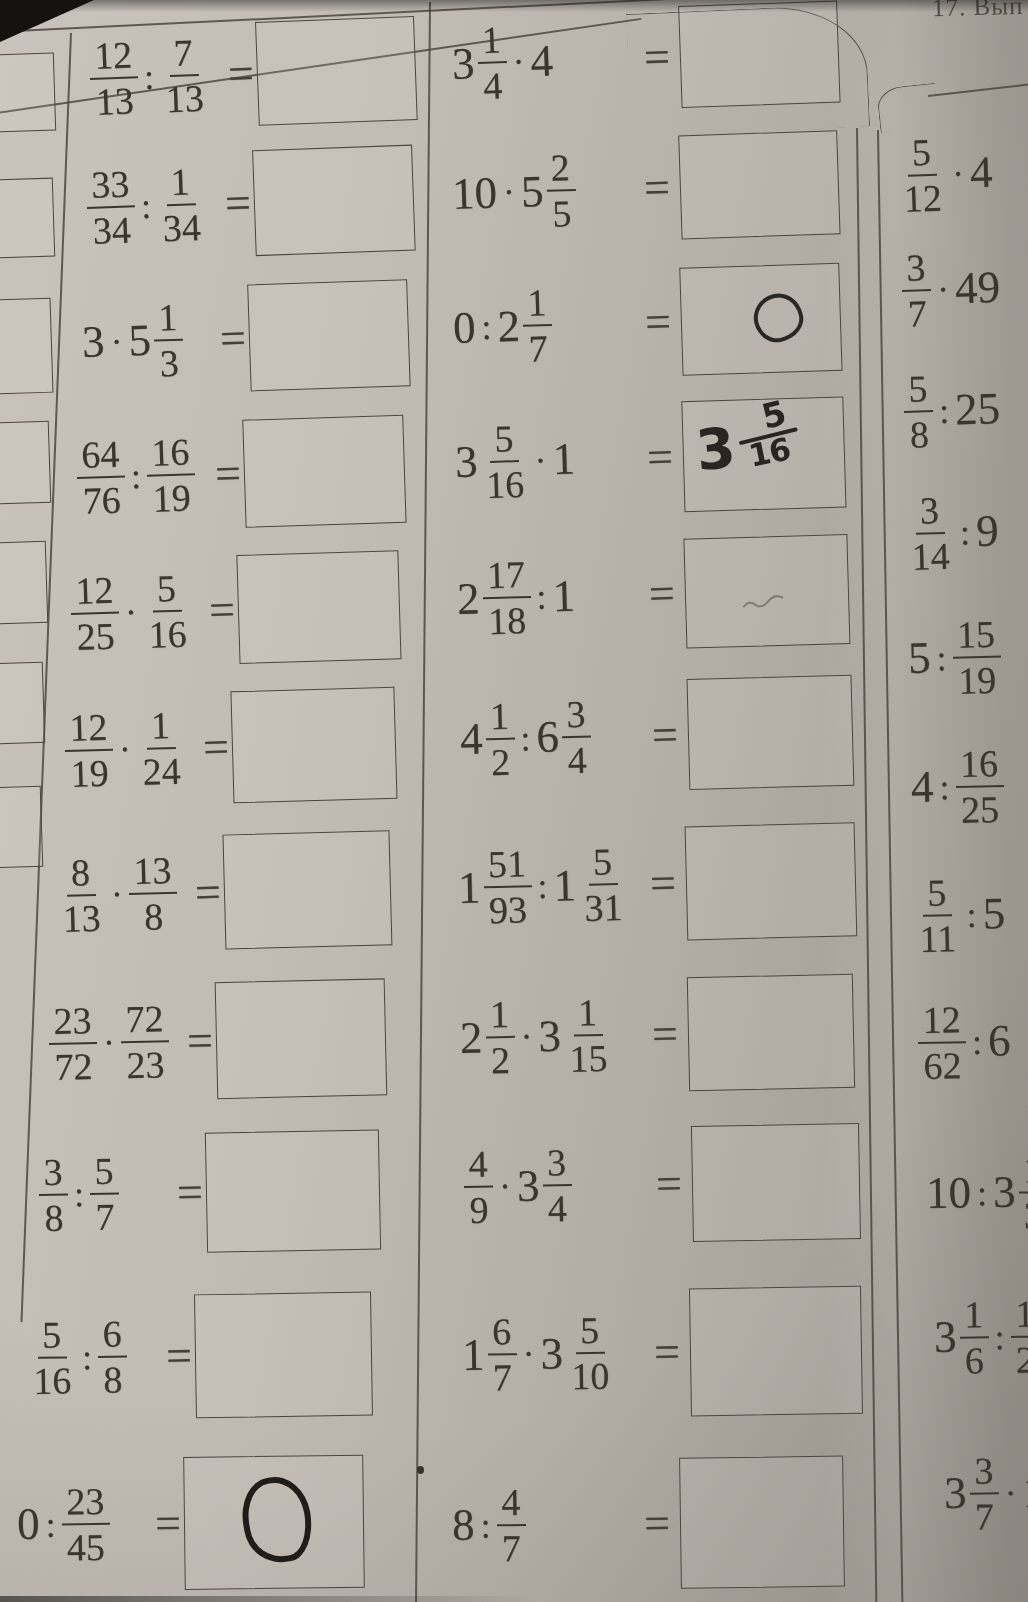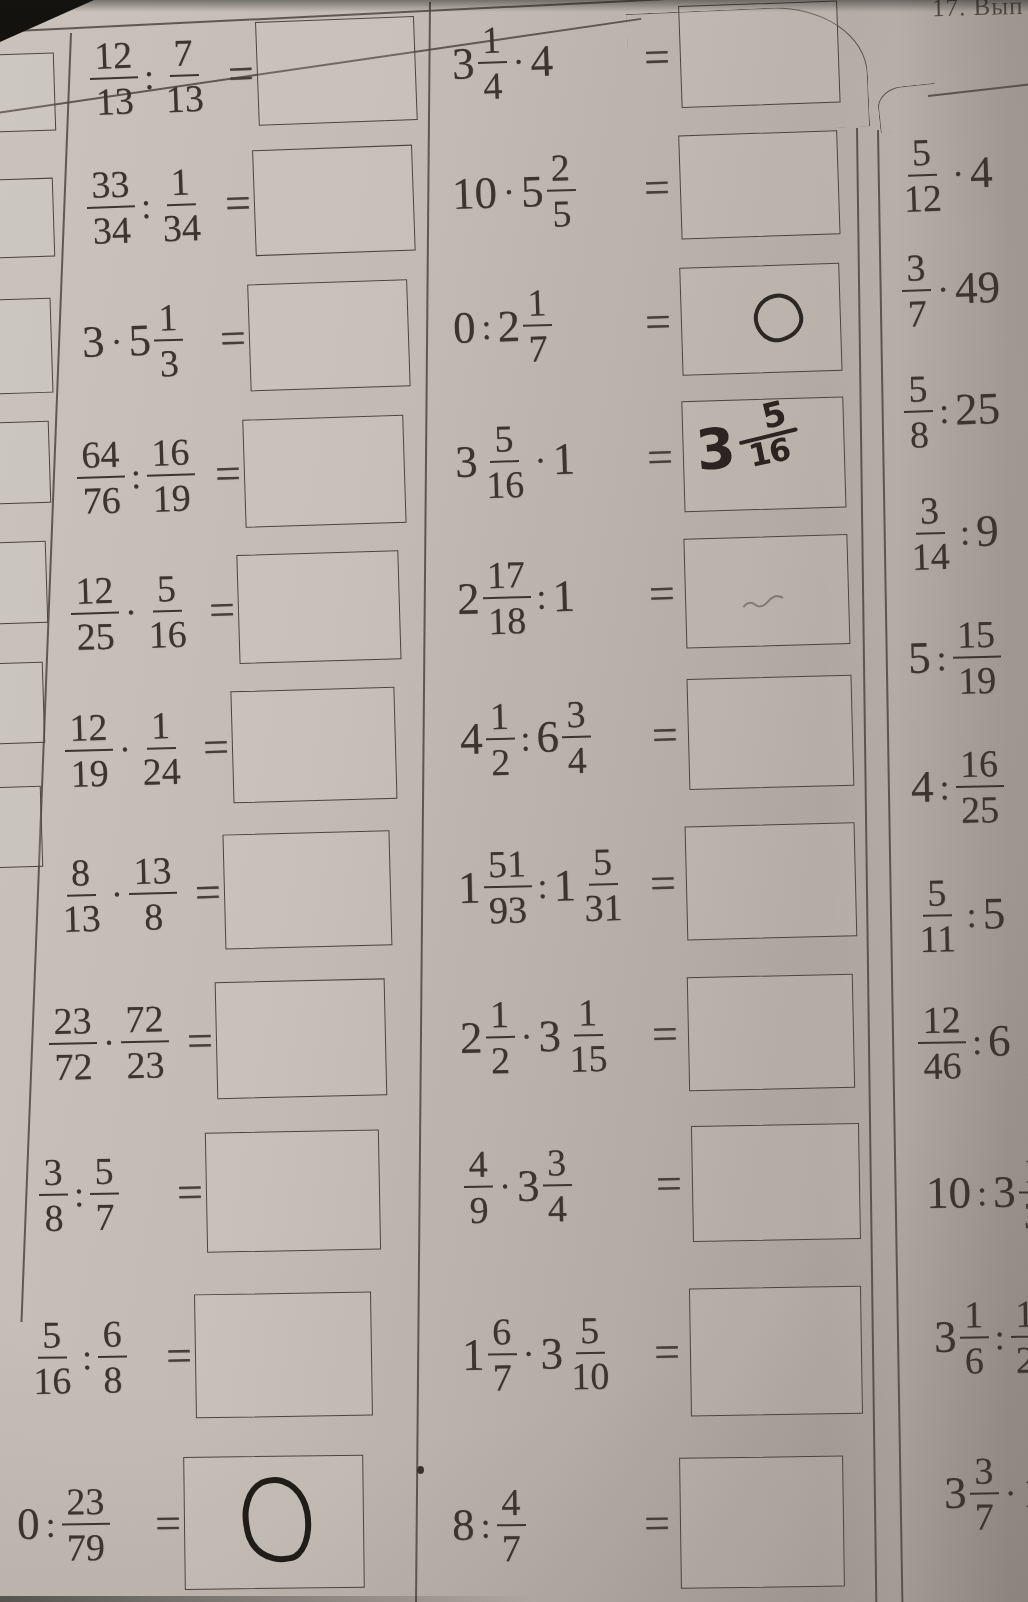--- a/index.html
+++ b/index.html
@@ -235,21 +235,21 @@
       </div>
       <span class="eq" style="left: 138px;">=</span>
       <div class="abox" style="left: 167px; width: 175px; height: 122px;"></div>
     </div>
     <div class="row" style="left: 17px; top: 1459px; width: 345px; height: 131px; transform: rotate(-0.7deg); transform-origin: left center;">
       <div class="expr">
         <span class="int">0</span>
         <span class="op">:</span>
         <span class="frac">
           <span class="num">23</span>
-          <span class="den">79</span>
+          <span class="den">45</span>
         </span>
       </div>
       <span class="eq" style="left: 138px;">=</span>
       <div class="abox" style="left: 167px; width: 178px; height: 131px;">
         <div class="hw-zero big" style="left: 58px; top: 20px; width: 56px; height: 74px;"></div>
       </div>
     </div>
     <div class="row" style="left: 452px; top: 14px; width: 385px; height: 100px; transform: rotate(-2deg); transform-origin: left center;">
       <div class="expr">
         <span class="mix">
@@ -521,21 +521,21 @@
           <span class="den">11</span>
         </span>
         <span class="op">:</span>
         <span class="int">5</span>
       </div>
     </div>
     <div class="row" style="left: 918px; top: 995px; width: 160px; height: 95px; transform: rotate(-1deg); transform-origin: left center;">
       <div class="expr">
         <span class="frac">
           <span class="num">12</span>
-          <span class="den">46</span>
+          <span class="den">62</span>
         </span>
         <span class="op">:</span>
         <span class="int">6</span>
       </div>
     </div>
     <div class="row" style="left: 926px; top: 1146px; width: 160px; height: 95px; transform: rotate(-0.9deg); transform-origin: left center;">
       <div class="expr">
         <span class="int">10</span>
         <span class="op">:</span>
         <span class="mix">

